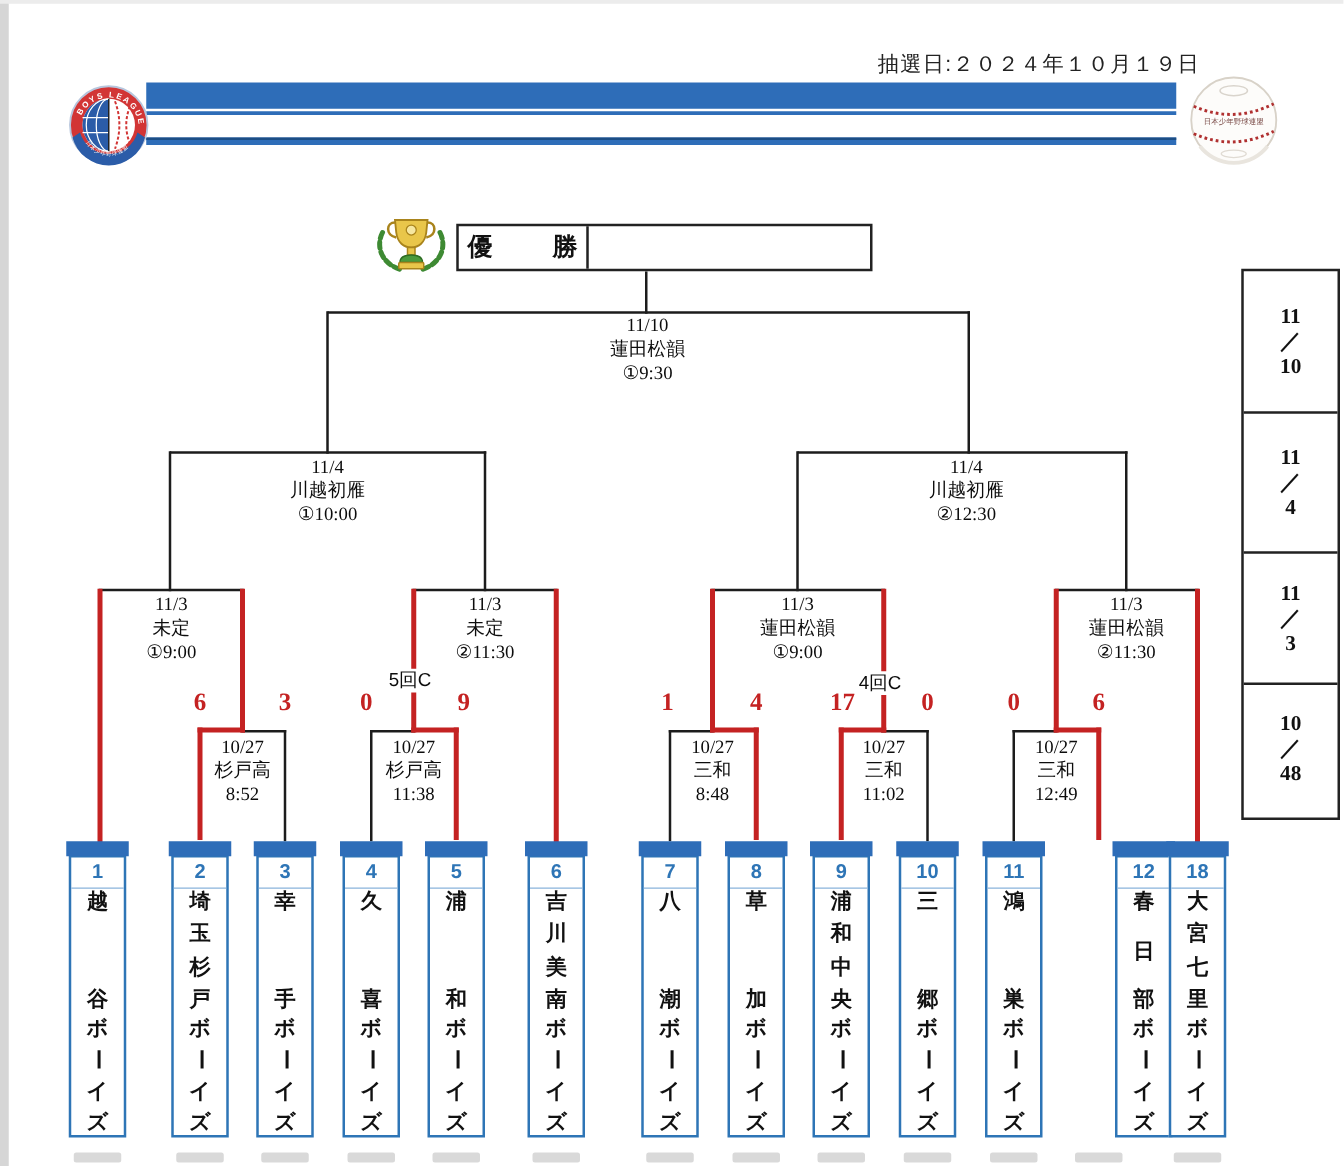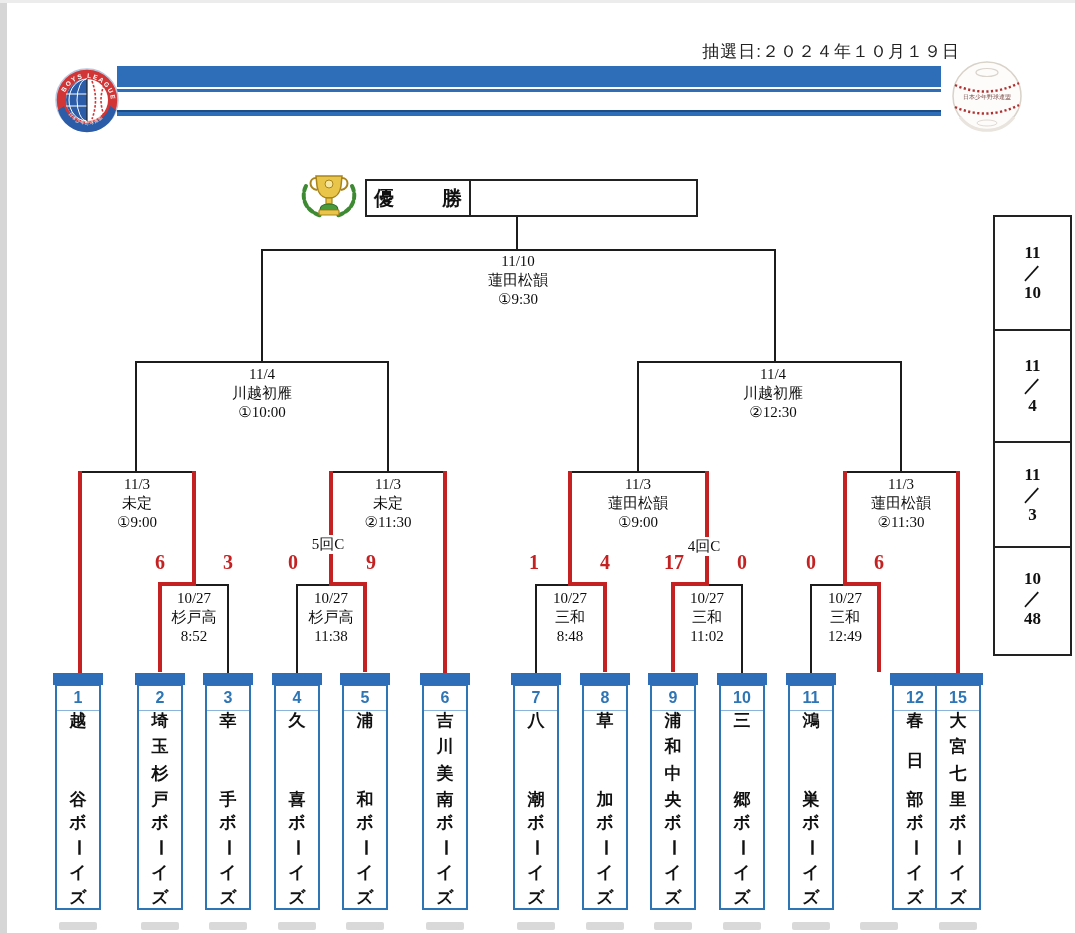--- a/index.html
+++ b/index.html
@@ -46,21 +46,21 @@
   .linev{position:absolute;width:2px;background:var(--ink);z-index:1;}
   .lineh.red{height:4px;background:var(--red);}
   .linev.red{width:4px;background:var(--red);}
 
   
   .rt{position:absolute;transform:translateX(-50%);text-align:center;white-space:nowrap;
     font-family:"Liberation Serif","DejaVu Serif",serif;font-size:15px;line-height:19px;
     color:#0c0c0c;z-index:3;}
   .score{position:absolute;transform:translateX(-50%);font-family:"Liberation Serif","DejaVu Serif",serif;
     font-size:20px;font-weight:bold;color:var(--red);z-index:3;}
-  .rnote{position:absolute;transform:translateX(-50%);font-family:Liberation Serif, serif;
+  .rnote{position:absolute;transform:translateX(-50%);font-family:Liberation Sans, sans-serif;
     font-size:15px;color:#0c0c0c;background:#fff;padding:0 2px;z-index:5;white-space:nowrap;}
 
   
   .tbox{position:absolute;top:684px;width:46px;height:226px;background:#fff;
     border:2px solid var(--numblue);box-sizing:border-box;z-index:4;}
   .tbar{position:absolute;left:-4px;top:-13px;width:50px;height:12px;background:var(--accent);}
   .tnum{height:24px;line-height:24px;text-align:center;font-size:16px;font-weight:bold;
     color:var(--numblue);border-bottom:1px solid #8ab4dc;}
   .tmain{position:absolute;left:0;right:0;top:26px;height:96px;display:flex;flex-direction:column;
     justify-content:space-between;align-items:center;}
@@ -446,21 +446,21 @@
       </div>
       <div class="tsuf">
         <span class="ch">ボ</span>
         <span class="ch vdash">ー</span>
         <span class="ch">イ</span>
         <span class="ch">ズ</span>
       </div>
     </div>
   <div class="tbox" style="left:935px">
       <div class="tbar"></div>
-      <div class="tnum">15</div>
+      <div class="tnum">18</div>
       <div class="tmain">
         <span class="ch">大</span>
         <span class="ch">宮</span>
         <span class="ch">七</span>
         <span class="ch">里</span>
       </div>
       <div class="tsuf">
         <span class="ch">ボ</span>
         <span class="ch vdash">ー</span>
         <span class="ch">イ</span>

